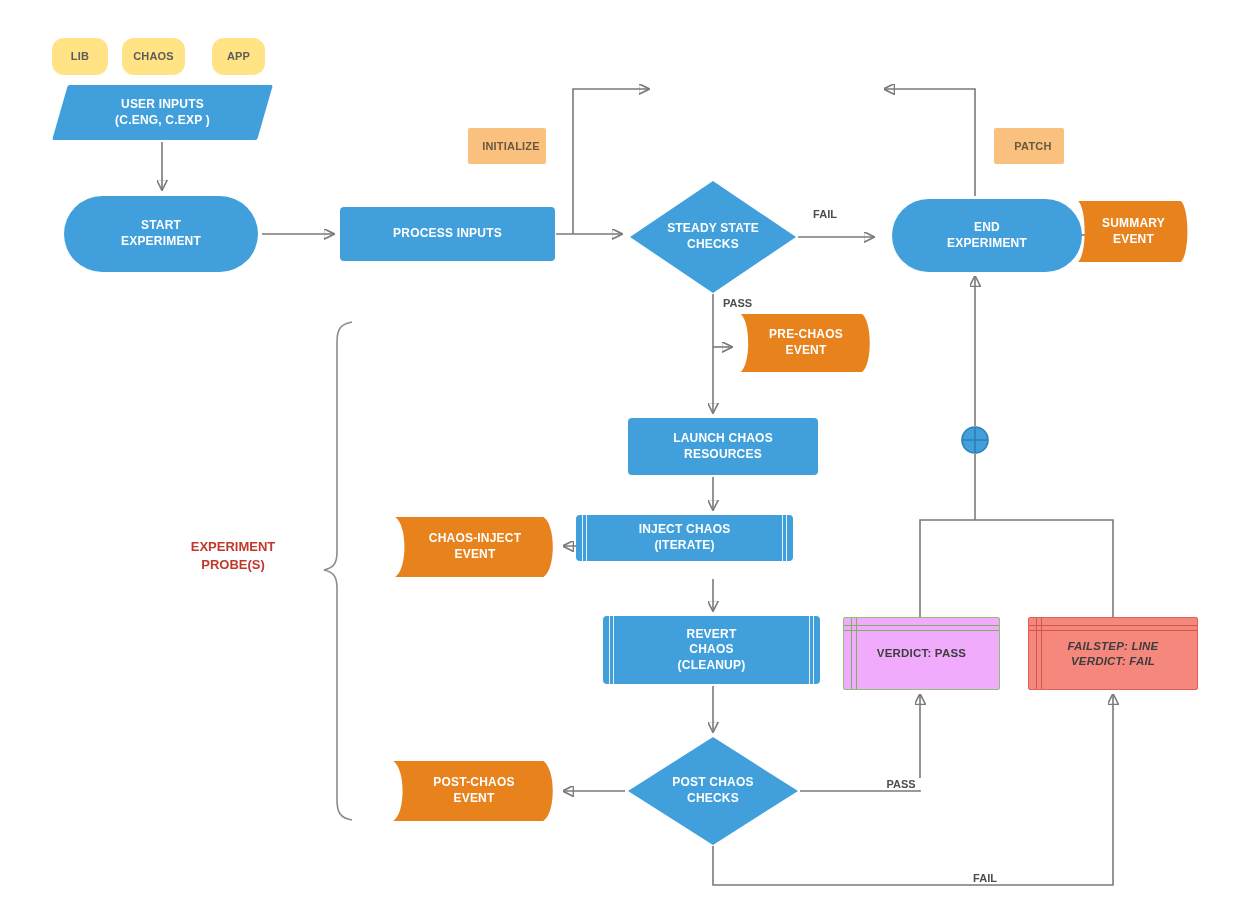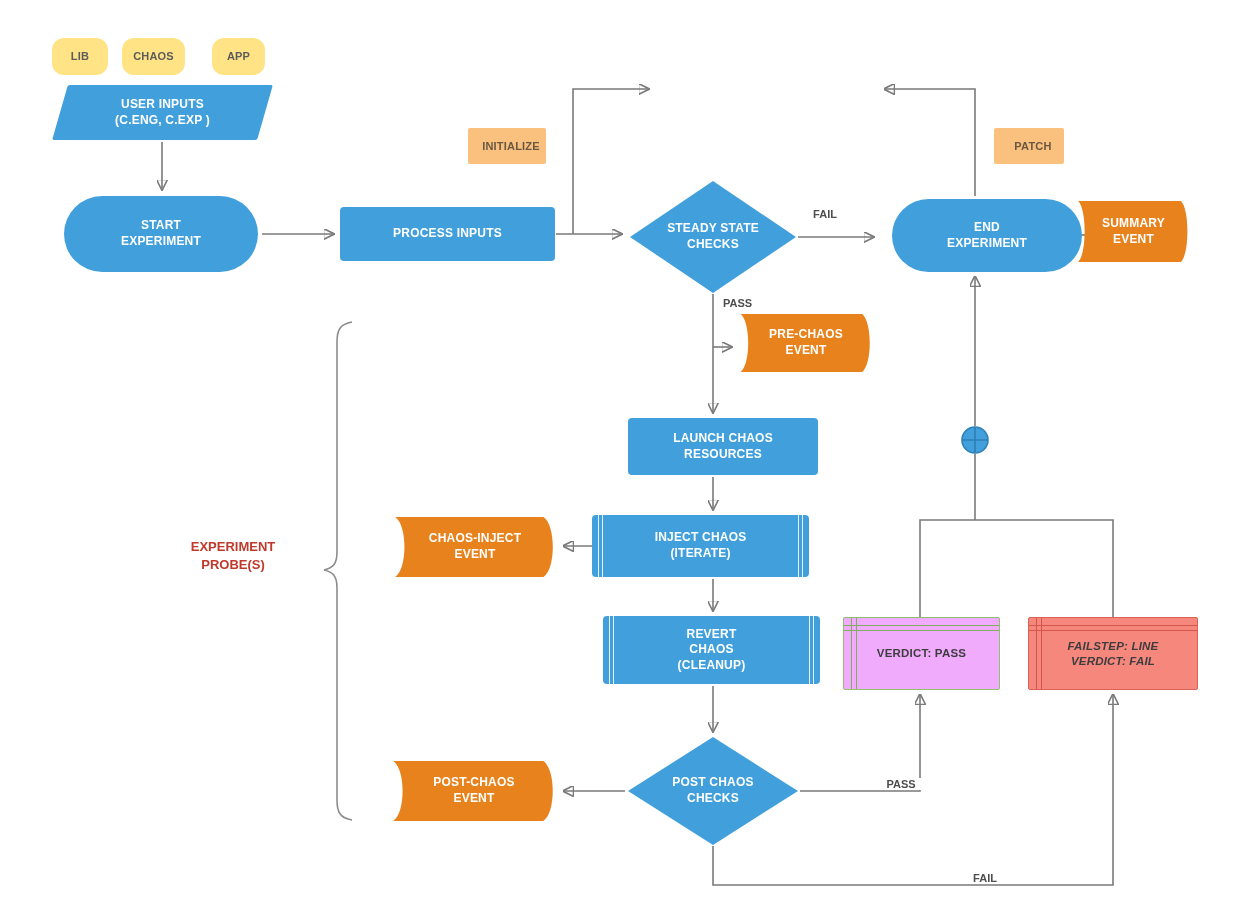--- a/index.html
+++ b/index.html
@@ -147,21 +147,21 @@
     </svg>
     <span class="nlabel">PRE-CHAOS
 EVENT</span>
   </div>
 
   <div class="node blue rect" style="left:628px;top:418px;width:190px;height:57px">
     <span class="nlabel">LAUNCH CHAOS
 RESOURCES</span>
   </div>
 
-  <div class="node blue rect pp" style="left:592px;top:515px;width:217px;height:62px">
+  <div class="node blue rect pp" style="left:576px;top:515px;width:217px;height:46px">
     <span class="nlabel">INJECT CHAOS
 (ITERATE)</span>
   </div>
 
   <div class="node banner" style="left:392px;top:517px;width:166px;height:60px">
     <svg class="shape-bg" viewBox="0 0 160 60" preserveAspectRatio="none">
       <path d="M3,0 L146,0 C158,8 158,52 146,60 L3,60 C15,52 15,8 3,0 Z" fill="#e8821c"></path>
     </svg>
     <span class="nlabel">CHAOS-INJECT
 EVENT</span>

